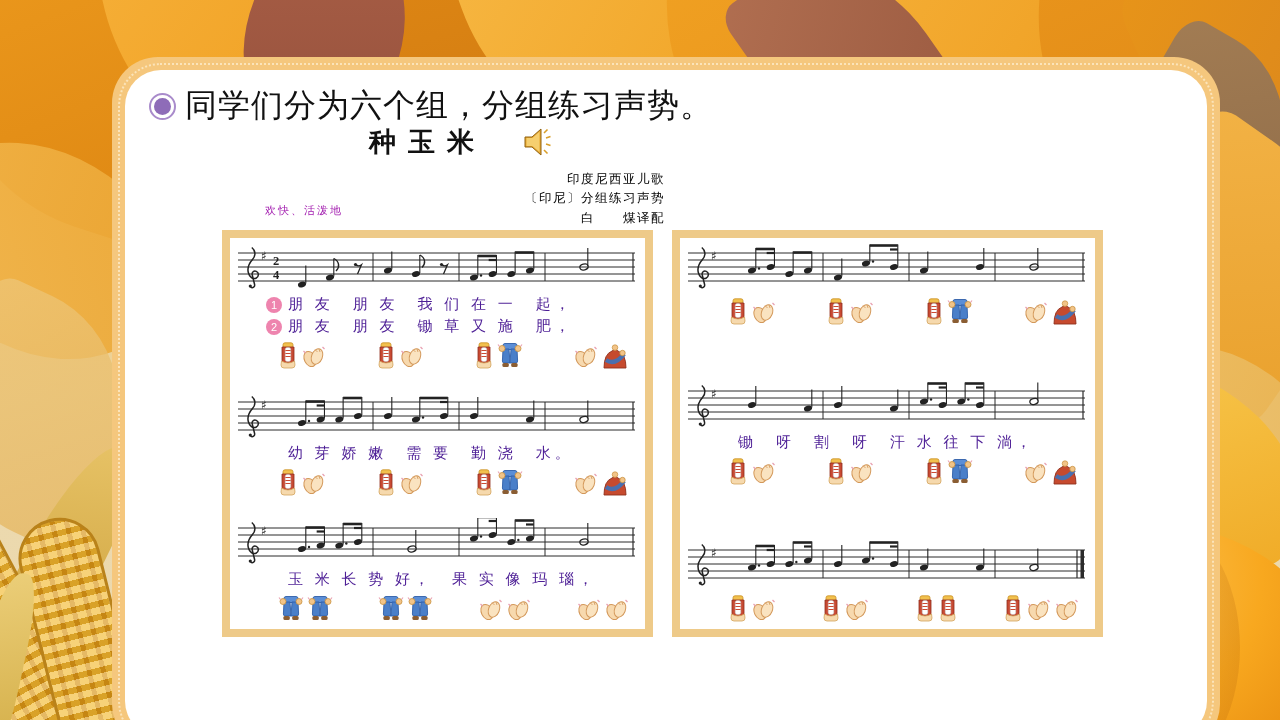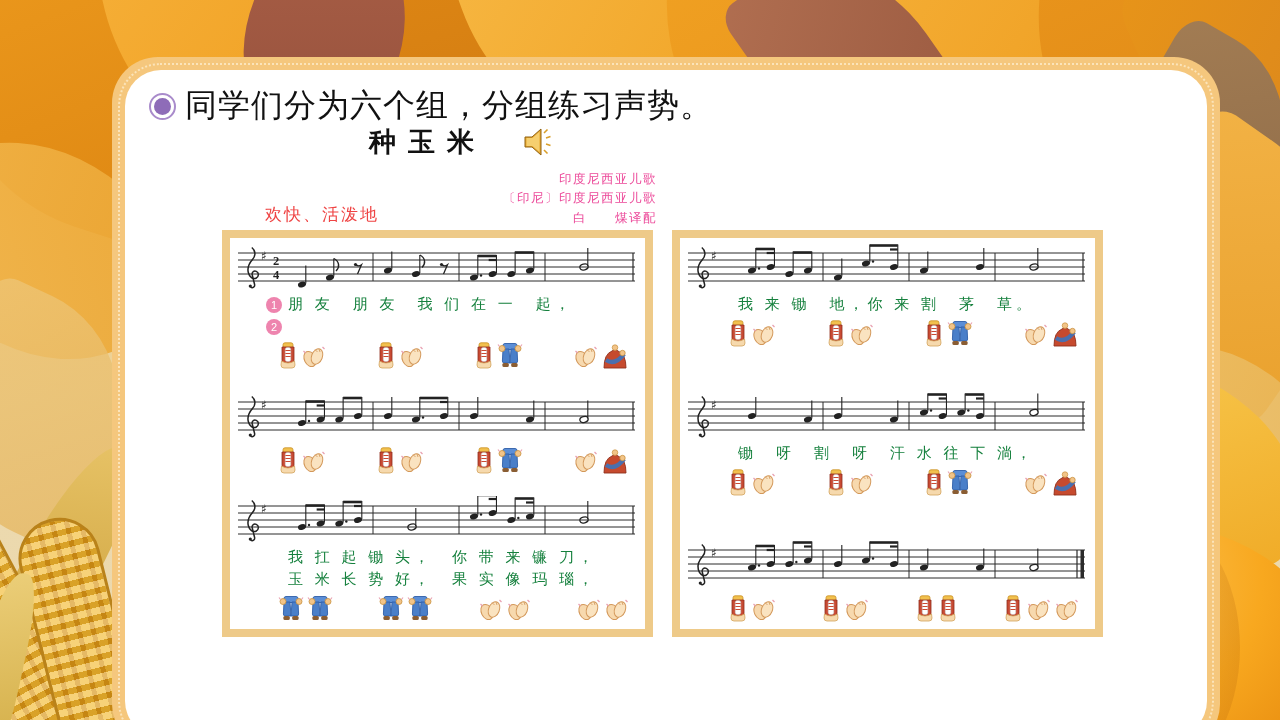--- a/index.html
+++ b/index.html
@@ -29,37 +29,37 @@
     background:#f5c77d;border-radius:46px;z-index:10;}
   .card{position:absolute;inset:13px;background:#ffffff;border-radius:36px;}
   .card::after{content:"";position:absolute;inset:-7px;border:2px dotted #fbe4ba;border-radius:42px;pointer-events:none;}
   .bullet-row{position:absolute;left:24px;top:14px;display:flex;align-items:center;gap:9px;}
   .bullet-dot{width:23px;height:23px;border-radius:50%;border:2px solid #a98bcb;position:relative;flex:none;}
   .bullet-dot::after{content:"";position:absolute;inset:3px;border-radius:50%;background:#8e6cb8;}
   .bullet-text{font-size:32px;color:#111;letter-spacing:1px;}
   .song-header{position:absolute;left:244px;top:54px;display:flex;align-items:center;gap:36px;}
   .song-title{font-size:27px;font-weight:700;color:#111;letter-spacing:12px;margin:0;}
   .speaker{cursor:pointer;line-height:0;}
-  .credits{position:absolute;left:352px;top:100px;width:180px;font-size:12.5px;color:#ec4899;
+  .credits{position:absolute;left:360px;top:100px;width:180px;font-size:12.5px;color:#000000;
     line-height:1.55;text-align:right;letter-spacing:1.5px;}
-  .tempo{position:absolute;left:140px;top:133px;font-size:17px;color:#ef4444;letter-spacing:2px;}
+  .tempo{position:absolute;left:140px;top:133px;font-size:11px;color:#a21caf;letter-spacing:2px;}
   .panel{position:absolute;top:160px;width:431px;height:407px;border:8px solid #eeca89;
     background:#fff;box-sizing:border-box;display:flex;flex-direction:column;
     justify-content:space-between;padding:5px 0 7px 0;}
   #panel-0{left:97px;}
   #panel-1{left:547px;}
   .system{display:flex;flex-direction:column;}
   .staff{display:block;margin-left:5px;}
   .lyric-row{display:flex;align-items:center;height:21px;margin-top:1px;}
   .lyric-row.no-num{padding-left:58px;}
   .lyric-row.has-num{padding-left:36px;}
   .vnum{width:16px;height:16px;border-radius:50%;background:#ee84ae;color:#fff;font-size:11px;
     display:flex;align-items:center;justify-content:center;margin-right:6px;flex:none;
     font-family:"Liberation Sans",sans-serif;}
-  .lyric-text{font-size:15px;color:#15803d;letter-spacing:4px;white-space:nowrap;}
+  .lyric-text{font-size:15px;color:#4c1d95;letter-spacing:4px;white-space:nowrap;}
   .icons-row{display:flex;justify-content:space-between;padding:2px 16px 0 48px;height:30px;}
   .icon-group{display:flex;gap:3px;align-items:flex-end;}
   .pic{line-height:0;}
 </style>
 </head>
 <body>
 
 <div class="bg"></div>
 
 <div>
@@ -117,21 +117,21 @@
           <line x1="22" y1="6" x2="25.5" y2="2.5" stroke="#d99f2b" stroke-width="1.6"></line>
           <line x1="24" y1="11" x2="28.5" y2="9.5" stroke="#d99f2b" stroke-width="1.6"></line>
           <line x1="24" y1="17" x2="28.5" y2="18.5" stroke="#d99f2b" stroke-width="1.6"></line>
           <line x1="22" y1="23" x2="25.5" y2="26.5" stroke="#d99f2b" stroke-width="1.6"></line>
         </svg>
       </span>
     </div>
 
     <div class="credits">
       <div>印度尼西亚儿歌</div>
-      <div>〔印尼〕印度尼西亚儿歌</div>
+      <div>〔印尼〕分组练习声势</div>
       <div>白　　煤译配</div>
     </div>
 
     <div class="tempo">欢快、活泼地</div>
 
     <div class="panel" id="panel-0">
         <div class="system">
           <svg class="staff" width="404" height="50" viewBox="0 0 404 50">
             <line x1="3" y1="10" x2="400" y2="10" stroke="#2b2b2b" stroke-width="1"></line>
             <line x1="3" y1="17" x2="400" y2="17" stroke="#2b2b2b" stroke-width="1"></line>
@@ -175,20 +175,21 @@
             <ellipse cx="349" cy="24" rx="4.2" ry="2.9" transform="rotate(-16 349 24)" fill="none" stroke="#222" stroke-width="1.3"></ellipse>
             <line x1="352.8" y1="23" x2="352.8" y2="5" stroke="#222" stroke-width="1.1"></line>
             <line x1="398" y1="10" x2="398" y2="38" stroke="#2b2b2b" stroke-width="1.2"></line>
           </svg>
           <div class="lyric-row has-num">
             <span class="vnum">1</span>
             <span class="lyric-text">朋 友　朋 友　我 们 在 一　起，</span>
           </div>
           <div class="lyric-row has-num">
             <span class="vnum">2</span>
+            <span class="lyric-text">朋 友　朋 友　锄 草 又 施　肥，</span>
           </div>
           <div class="icons-row">
             <span class="icon-group">
               <span class="pic"><svg width="20" height="27" viewBox="0 0 20 27">
                   <rect x="5" y="0.8" width="10" height="5" rx="2" fill="#f2c14e" stroke="#c98f22" stroke-width="0.8"></rect>
                   <path d="M4,5 h12 v13 q0,3 -2,3 h-8 q-2,0 -2,-3 Z" fill="#c94a33" stroke="#8f2f1c" stroke-width="0.8"></path>
                   <rect x="7.2" y="5.5" width="5.6" height="14" rx="2" fill="#fff" stroke="#bbb" stroke-width="0.5"></rect>
                   <line x1="7.4" y1="8.5" x2="12.6" y2="8.5" stroke="#c94a33" stroke-width="1"></line>
                   <line x1="7.4" y1="11.5" x2="12.6" y2="11.5" stroke="#c94a33" stroke-width="1"></line>
                   <line x1="7.4" y1="14.5" x2="12.6" y2="14.5" stroke="#c94a33" stroke-width="1"></line>
@@ -297,20 +298,23 @@
             <line x1="224" y1="10" x2="224" y2="38" stroke="#2b2b2b" stroke-width="1"></line>
             <ellipse cx="239" cy="24" rx="4.1" ry="2.9" transform="rotate(-16 239 24)" fill="#222"></ellipse>
             <line x1="242.8" y1="23" x2="242.8" y2="5" stroke="#222" stroke-width="1.1"></line>
             <ellipse cx="295" cy="27.5" rx="4.1" ry="2.9" transform="rotate(-16 295 27.5)" fill="#222"></ellipse>
             <line x1="298.8" y1="26.5" x2="298.8" y2="8.5" stroke="#222" stroke-width="1.1"></line>
             <line x1="310" y1="10" x2="310" y2="38" stroke="#2b2b2b" stroke-width="1"></line>
             <ellipse cx="349" cy="27.5" rx="4.2" ry="2.9" transform="rotate(-16 349 27.5)" fill="none" stroke="#222" stroke-width="1.3"></ellipse>
             <line x1="352.8" y1="26.5" x2="352.8" y2="8.5" stroke="#222" stroke-width="1.1"></line>
             <line x1="398" y1="10" x2="398" y2="38" stroke="#2b2b2b" stroke-width="1.2"></line>
           </svg>
+          <div class="lyric-row no-num">
+            <span class="lyric-text">幼 芽 娇 嫩　需 要　勤 浇　水。</span>
+          </div>
           <div class="icons-row">
             <span class="icon-group">
               <span class="pic"><svg width="20" height="27" viewBox="0 0 20 27">
                   <rect x="5" y="0.8" width="10" height="5" rx="2" fill="#f2c14e" stroke="#c98f22" stroke-width="0.8"></rect>
                   <path d="M4,5 h12 v13 q0,3 -2,3 h-8 q-2,0 -2,-3 Z" fill="#c94a33" stroke="#8f2f1c" stroke-width="0.8"></path>
                   <rect x="7.2" y="5.5" width="5.6" height="14" rx="2" fill="#fff" stroke="#bbb" stroke-width="0.5"></rect>
                   <line x1="7.4" y1="8.5" x2="12.6" y2="8.5" stroke="#c94a33" stroke-width="1"></line>
                   <line x1="7.4" y1="11.5" x2="12.6" y2="11.5" stroke="#c94a33" stroke-width="1"></line>
                   <line x1="7.4" y1="14.5" x2="12.6" y2="14.5" stroke="#c94a33" stroke-width="1"></line>
                   <path d="M3.5,19 q6.5,4 13,0 l0.5,4 q0,3 -3,3 h-8 q-3,0 -3,-3 Z" fill="#f6d9ad" stroke="#d3a35c" stroke-width="0.8"></path>
@@ -424,23 +428,20 @@
             <line x1="298.8" y1="19.5" x2="298.8" y2="1.5" stroke="#222" stroke-width="1.1"></line>
             <line x1="280.1333333333333" y1="2.5" x2="298.8" y2="2.5" stroke="#222" stroke-width="2.6"></line>
             <circle cx="283.3333333333333" cy="22" r="1.2" fill="#222"></circle>
             <line x1="291" y1="6.5" x2="298.8" y2="6.5" stroke="#222" stroke-width="2.2"></line>
             <line x1="310" y1="10" x2="310" y2="38" stroke="#2b2b2b" stroke-width="1"></line>
             <ellipse cx="349" cy="24" rx="4.2" ry="2.9" transform="rotate(-16 349 24)" fill="none" stroke="#222" stroke-width="1.3"></ellipse>
             <line x1="352.8" y1="23" x2="352.8" y2="5" stroke="#222" stroke-width="1.1"></line>
             <line x1="398" y1="10" x2="398" y2="38" stroke="#2b2b2b" stroke-width="1.2"></line>
           </svg>
           <div class="lyric-row no-num">
-            <span class="lyric-text">我 扛 起 锄 头，　你 带 来 镰 刀，</span>
-          </div>
-          <div class="lyric-row no-num">
             <span class="lyric-text">玉 米 长 势 好，　果 实 像 玛 瑙，</span>
           </div>
           <div class="icons-row">
             <span class="icon-group">
               <span class="pic"><svg width="26" height="27" viewBox="0 0 26 27">
                   <rect x="6" y="1.5" width="14" height="6" rx="2" fill="#5b8ed6" stroke="#2f5fa8" stroke-width="0.9"></rect>
                   <path d="M6,7 h6 l1,14 h-6 q-1.5,0 -1.6,-2 Z" fill="#4a7fc9" stroke="#2f5fa8" stroke-width="0.9"></path>
                   <path d="M20,7 h-6 l-1,14 h6 q1.5,0 1.6,-2 Z" fill="#4a7fc9" stroke="#2f5fa8" stroke-width="0.9"></path>
                   <rect x="5.4" y="21" width="6.4" height="4" rx="1.5" fill="#8a5d33"></rect>
                   <rect x="14.2" y="21" width="6.4" height="4" rx="1.5" fill="#8a5d33"></rect>
@@ -560,23 +561,20 @@
             <line x1="224" y1="10" x2="224" y2="38" stroke="#2b2b2b" stroke-width="1"></line>
             <ellipse cx="239" cy="27.5" rx="4.1" ry="2.9" transform="rotate(-16 239 27.5)" fill="#222"></ellipse>
             <line x1="242.8" y1="26.5" x2="242.8" y2="8.5" stroke="#222" stroke-width="1.1"></line>
             <ellipse cx="295" cy="24" rx="4.1" ry="2.9" transform="rotate(-16 295 24)" fill="#222"></ellipse>
             <line x1="298.8" y1="23" x2="298.8" y2="5" stroke="#222" stroke-width="1.1"></line>
             <line x1="310" y1="10" x2="310" y2="38" stroke="#2b2b2b" stroke-width="1"></line>
             <ellipse cx="349" cy="24" rx="4.2" ry="2.9" transform="rotate(-16 349 24)" fill="none" stroke="#222" stroke-width="1.3"></ellipse>
             <line x1="352.8" y1="23" x2="352.8" y2="5" stroke="#222" stroke-width="1.1"></line>
             <line x1="398" y1="10" x2="398" y2="38" stroke="#2b2b2b" stroke-width="1.2"></line>
           </svg>
-          <div class="lyric-row no-num">
-            <span class="lyric-text">我 来 锄　地，你 来 割　茅　草。</span>
-          </div>
           <div class="icons-row">
             <span class="icon-group">
               <span class="pic"><svg width="20" height="27" viewBox="0 0 20 27">
                   <rect x="5" y="0.8" width="10" height="5" rx="2" fill="#f2c14e" stroke="#c98f22" stroke-width="0.8"></rect>
                   <path d="M4,5 h12 v13 q0,3 -2,3 h-8 q-2,0 -2,-3 Z" fill="#c94a33" stroke="#8f2f1c" stroke-width="0.8"></path>
                   <rect x="7.2" y="5.5" width="5.6" height="14" rx="2" fill="#fff" stroke="#bbb" stroke-width="0.5"></rect>
                   <line x1="7.4" y1="8.5" x2="12.6" y2="8.5" stroke="#c94a33" stroke-width="1"></line>
                   <line x1="7.4" y1="11.5" x2="12.6" y2="11.5" stroke="#c94a33" stroke-width="1"></line>
                   <line x1="7.4" y1="14.5" x2="12.6" y2="14.5" stroke="#c94a33" stroke-width="1"></line>
                   <path d="M3.5,19 q6.5,4 13,0 l0.5,4 q0,3 -3,3 h-8 q-3,0 -3,-3 Z" fill="#f6d9ad" stroke="#d3a35c" stroke-width="0.8"></path>

